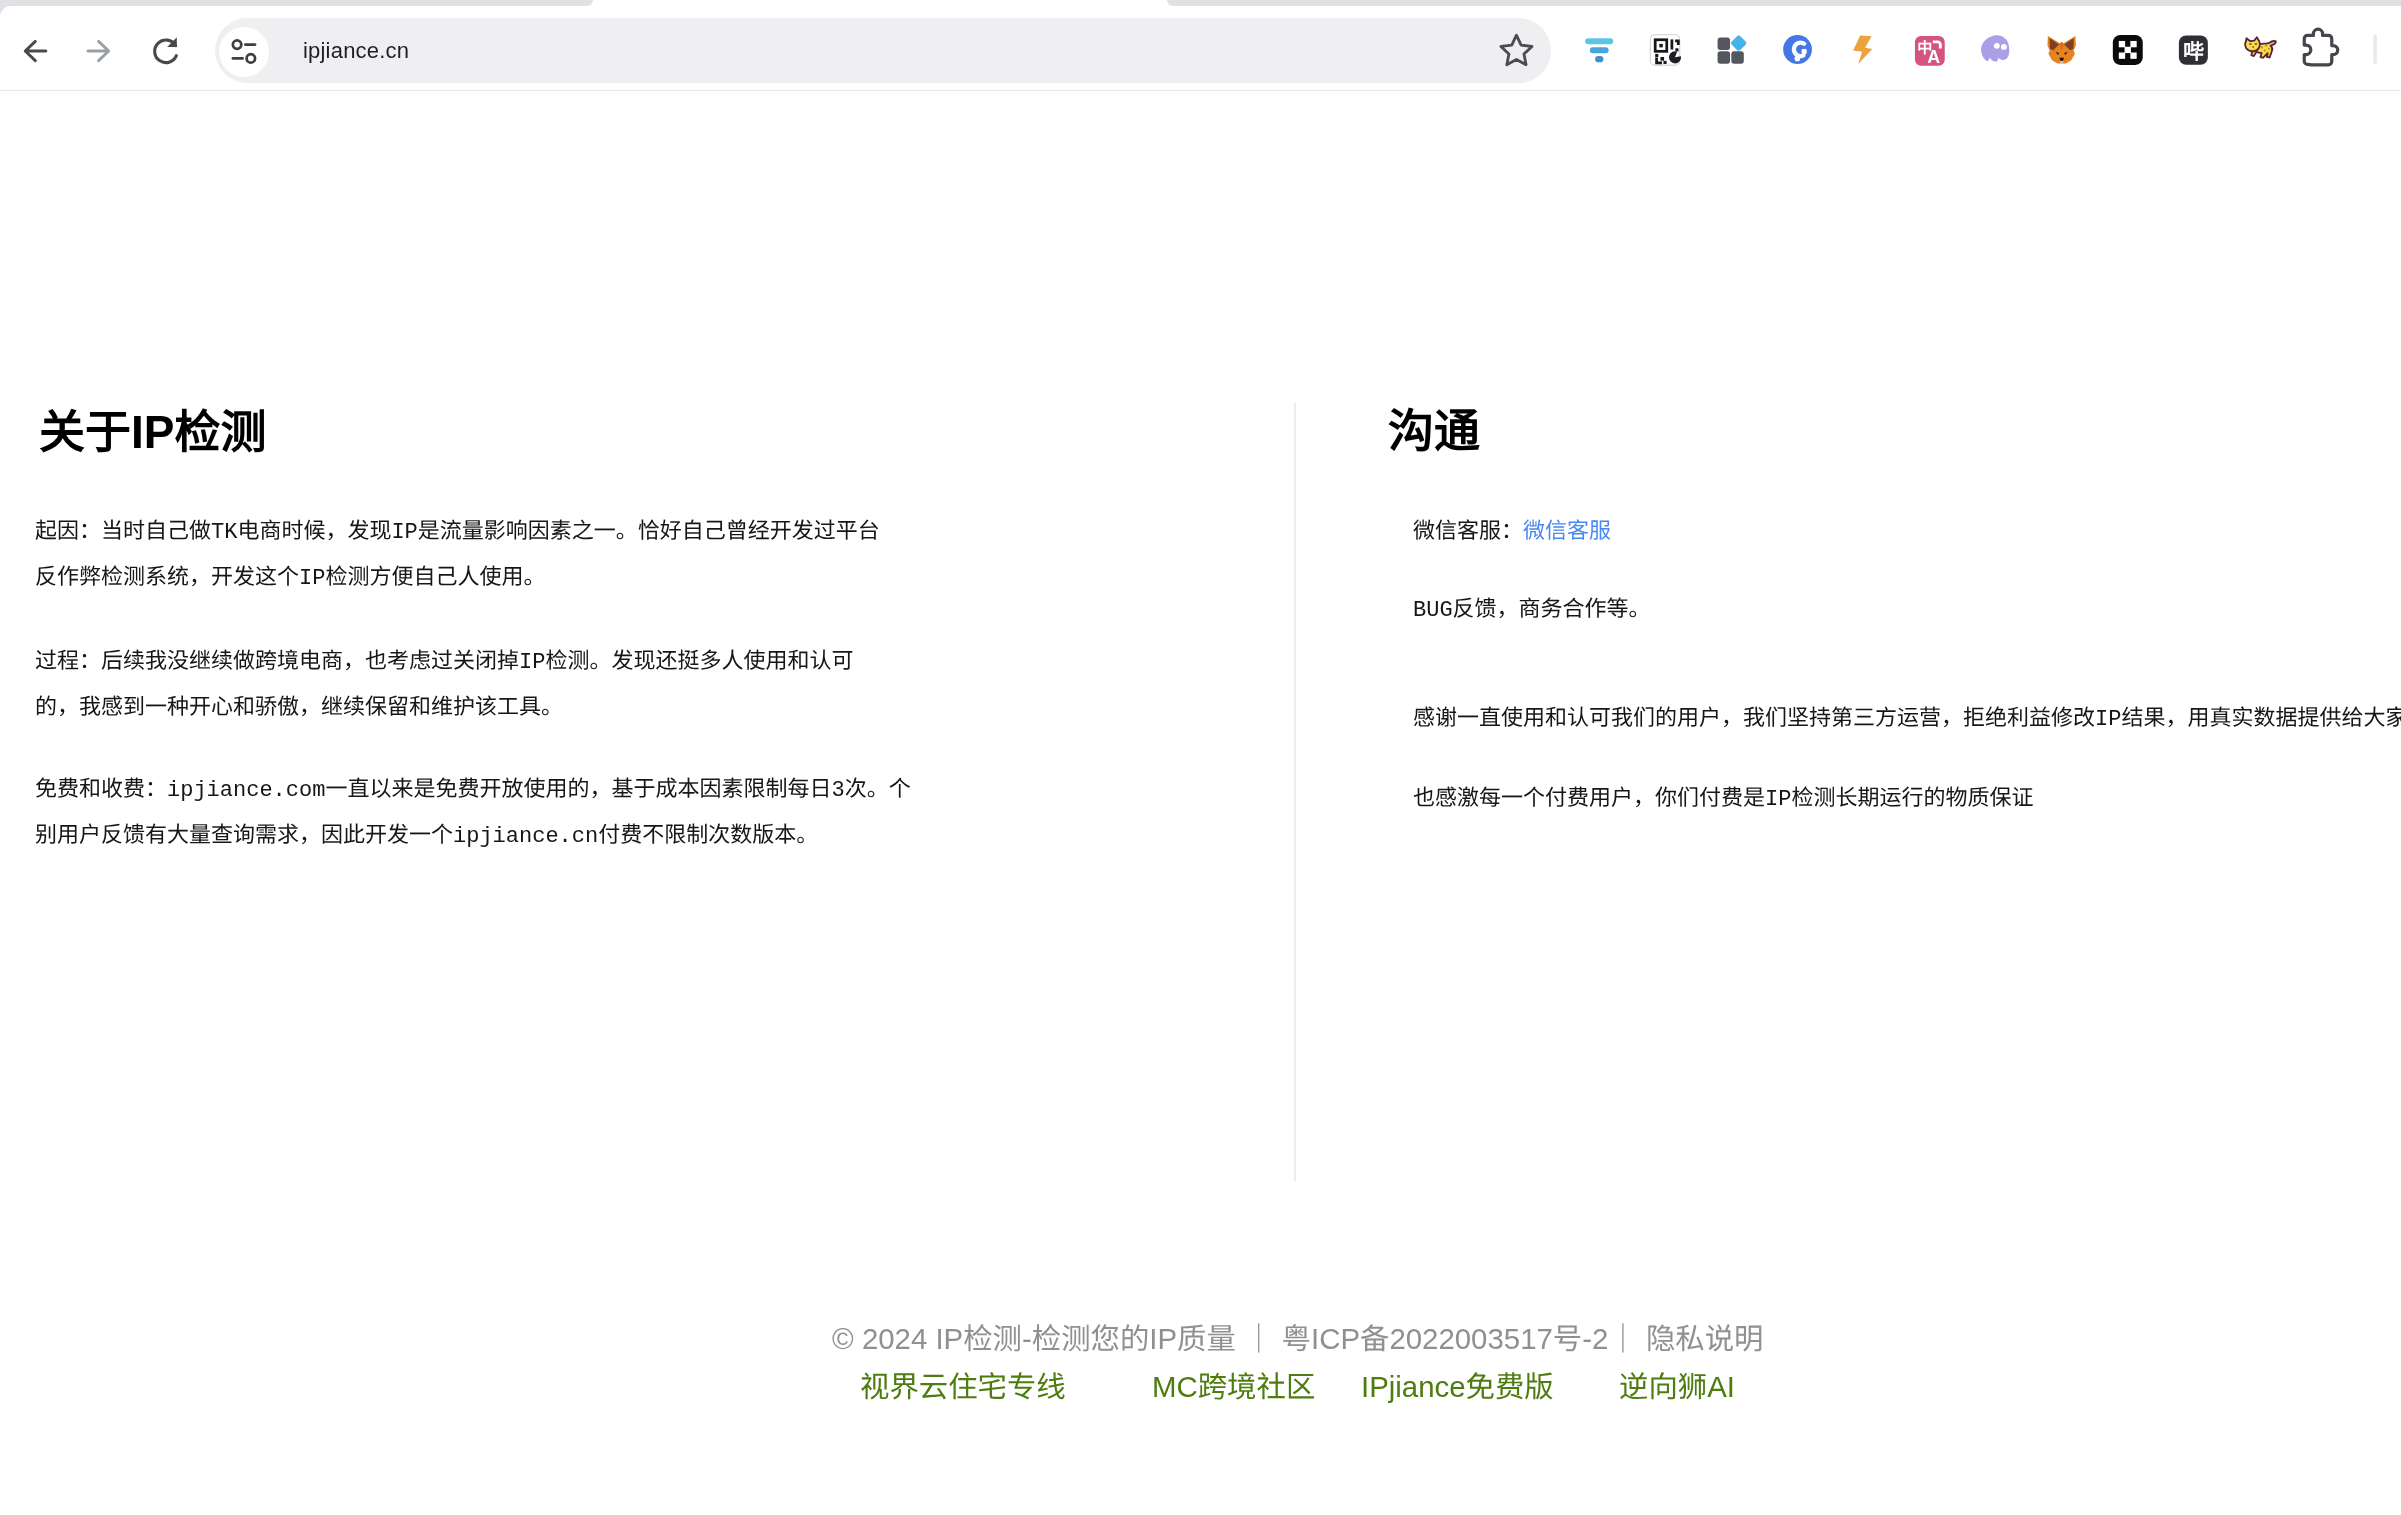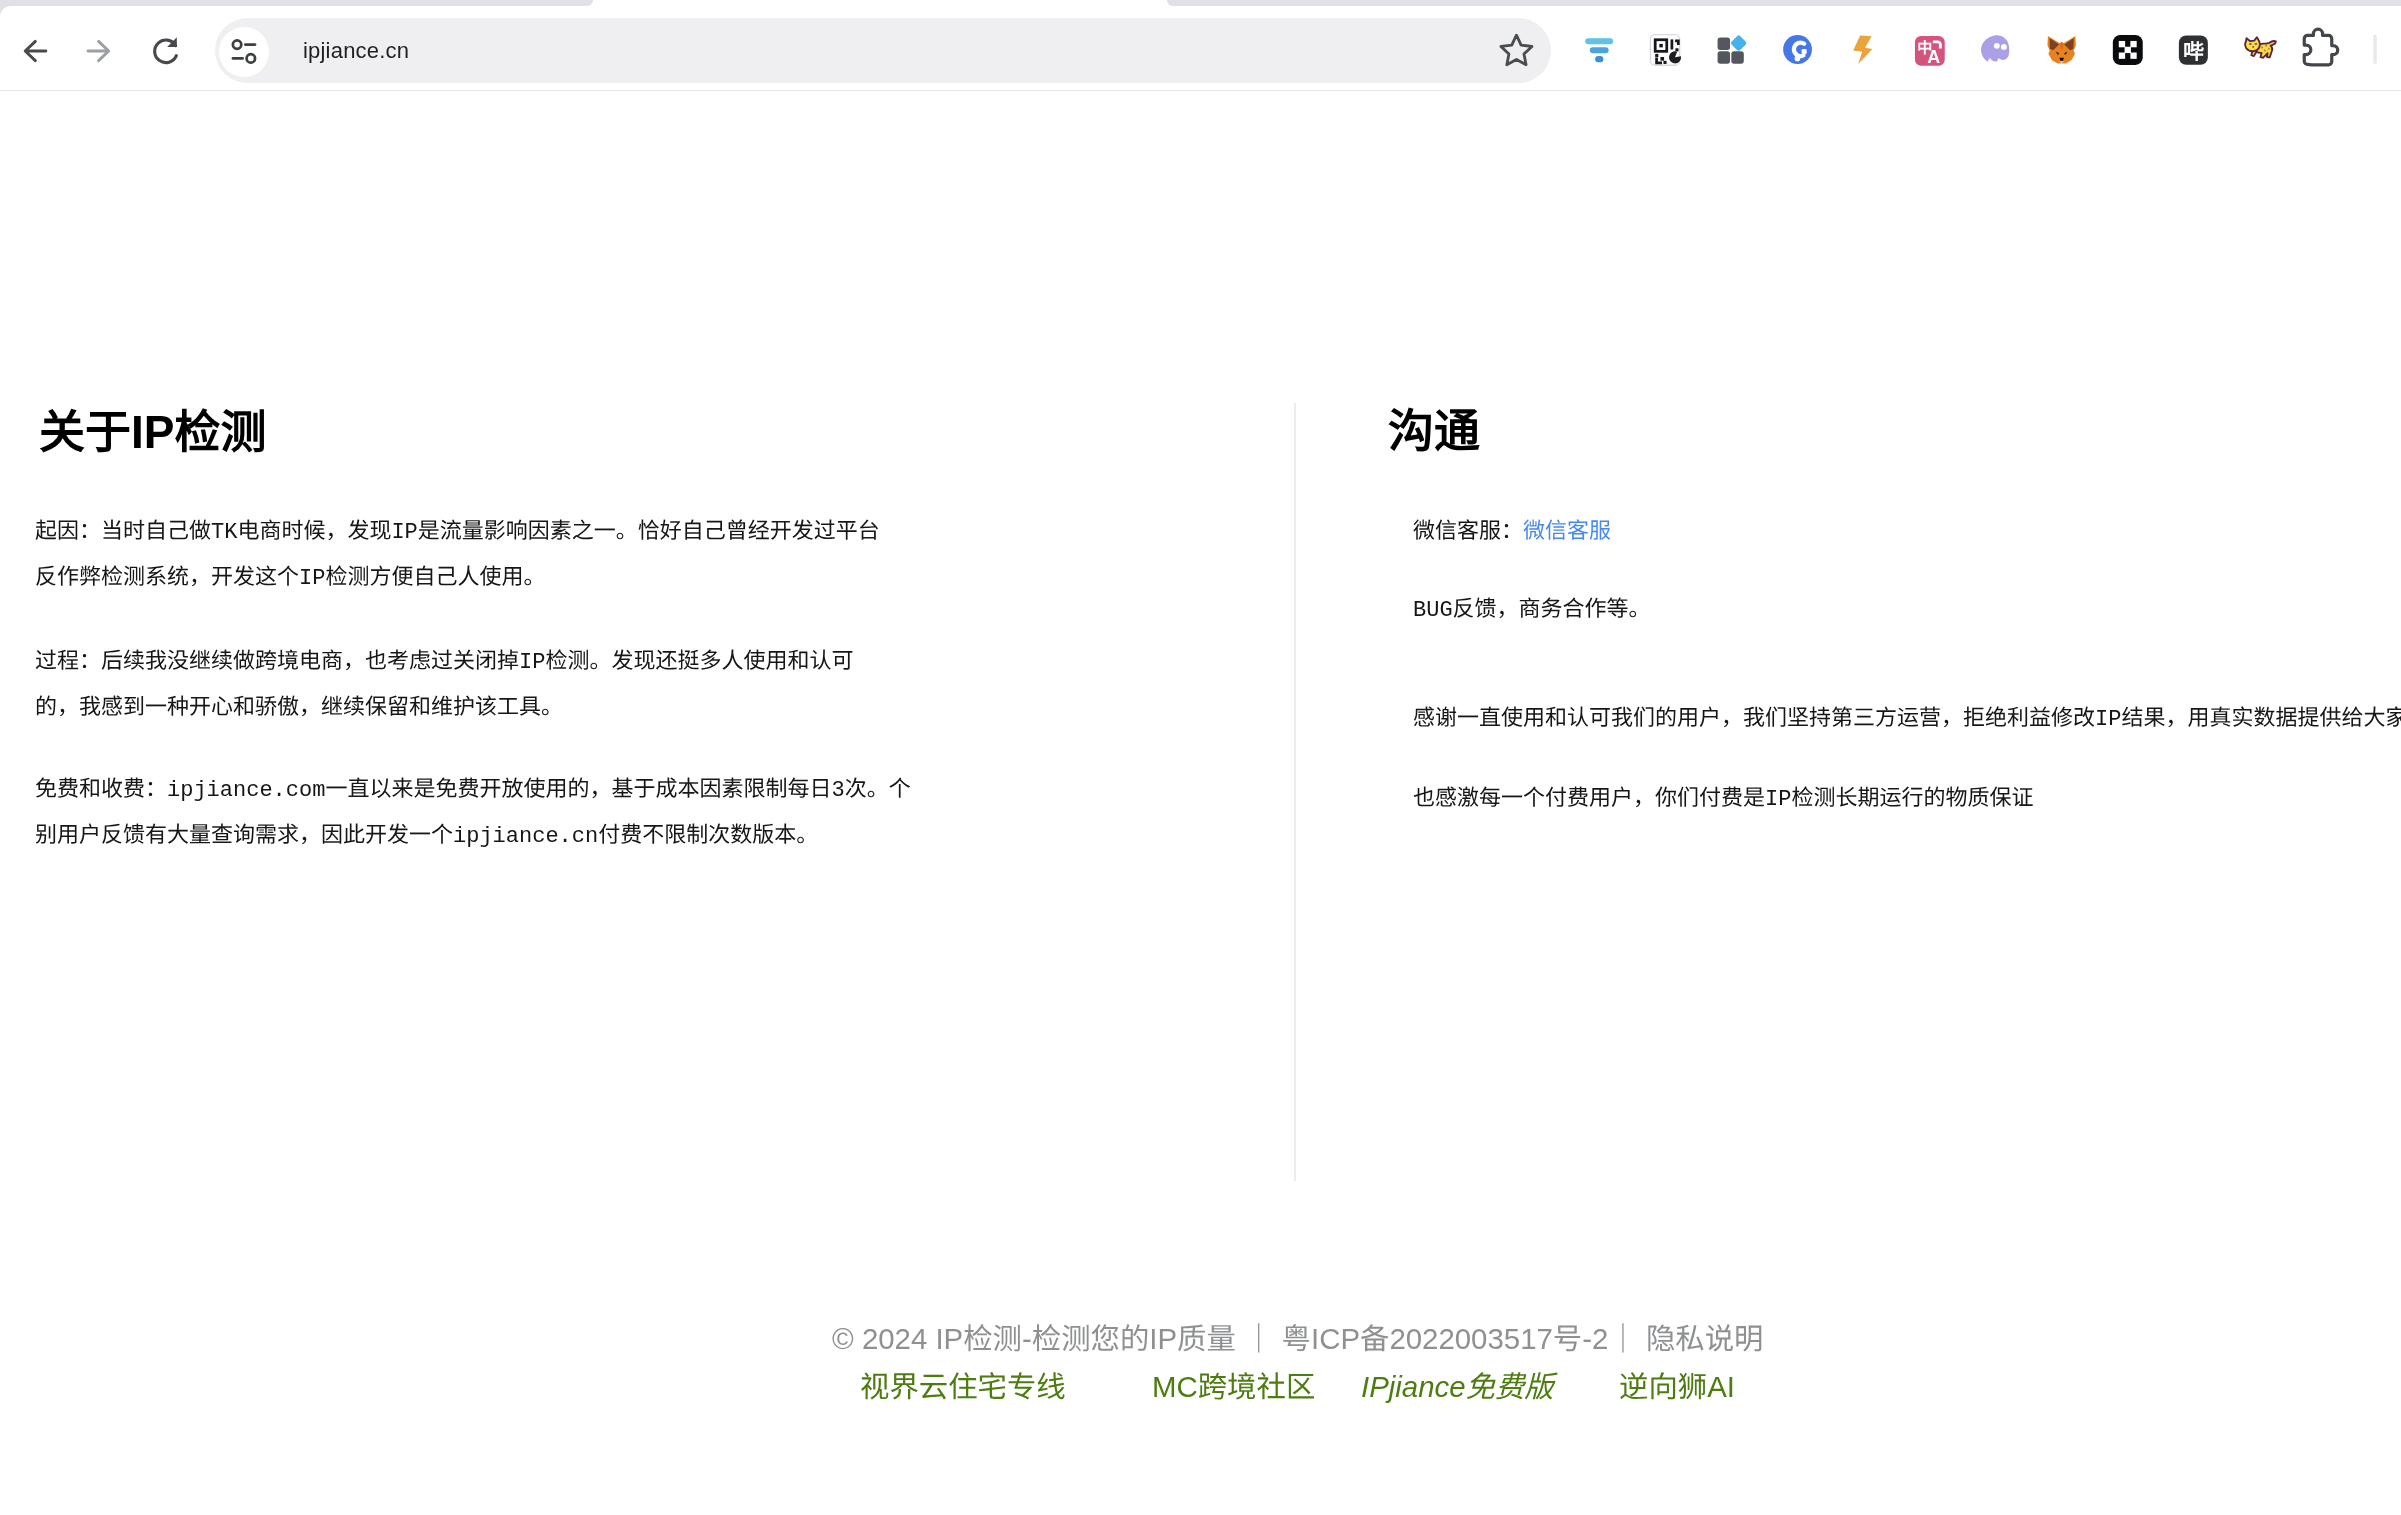--- a/index.html
+++ b/index.html
@@ -159,15 +159,15 @@
 <div class="body" style="left:35px; top:768px;">免费和收费：ipjiance.com一直以来是免费开放使用的，基于成本因素限制每日3次。个<br>别用户反馈有大量查询需求，因此开发一个ipjiance.cn付费不限制次数版本。</div>
 
 <div class="body nw" style="left:1413px; top:510px;">微信客服：<span class="blue">微信客服</span></div>
 <div class="body nw" style="left:1413px; top:588px;">BUG反馈，商务合作等。</div>
 <div class="body nw" style="left:1413px; top:697px;">感谢一直使用和认可我们的用户，我们坚持第三方运营，拒绝利益修改IP结果，用真实数据提供给大家参考。</div>
 <div class="body nw" style="left:1413px; top:777px;">也感激每一个付费用户，你们付费是IP检测长期运行的物质保证</div>
 
 <div class="abs" id="footer1">© 2024 IP检测-检测您的IP质量 ｜ 粤ICP备2022003517号-2｜ 隐私说明</div>
 <div class="f2" style="left:860px;">视界云住宅专线</div>
 <div class="f2" style="left:1152px;">MC跨境社区</div>
-<div class="f2" style="left:1361px;font-style:italic;">IPjiance免费版</div>
+<div class="f2" style="left:1361px;">IPjiance免费版</div>
 <div class="f2" style="left:1619px;">逆向狮AI</div>
 
 
 </body></html>

